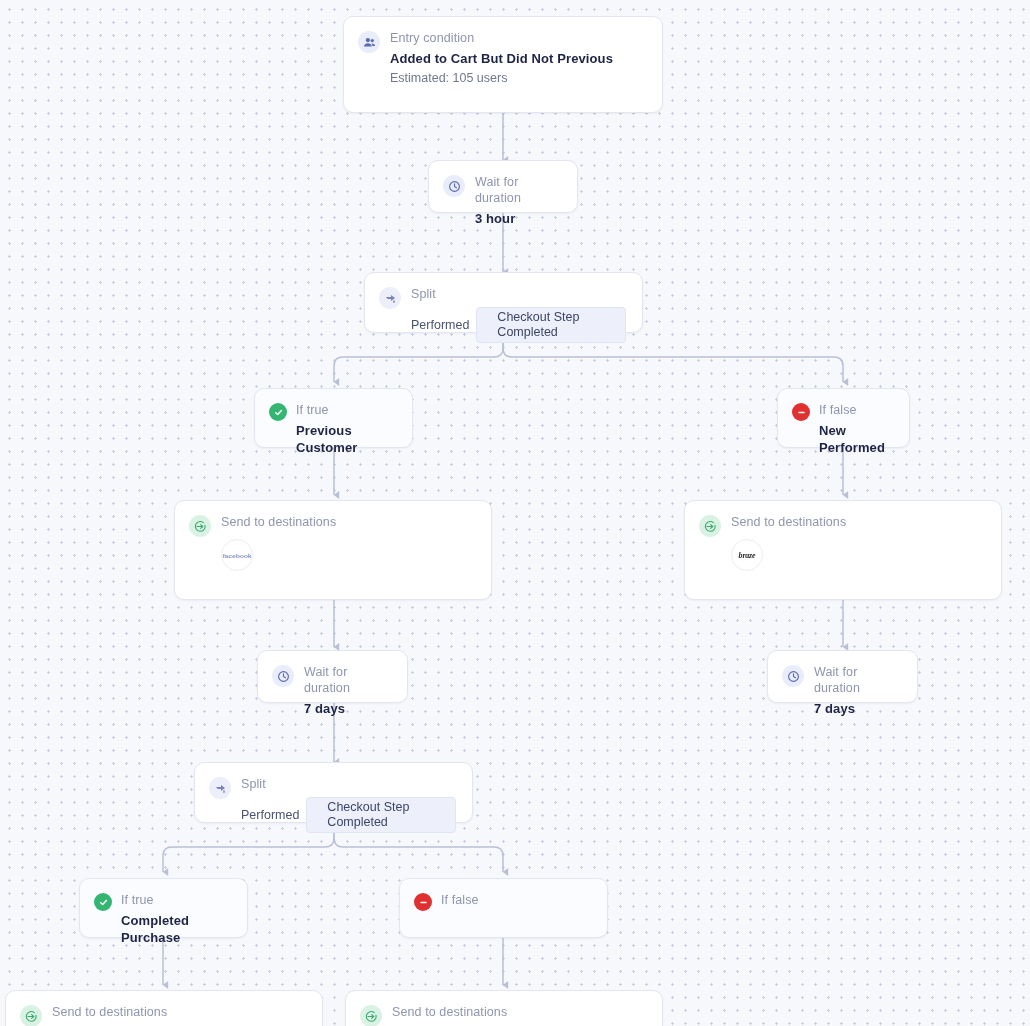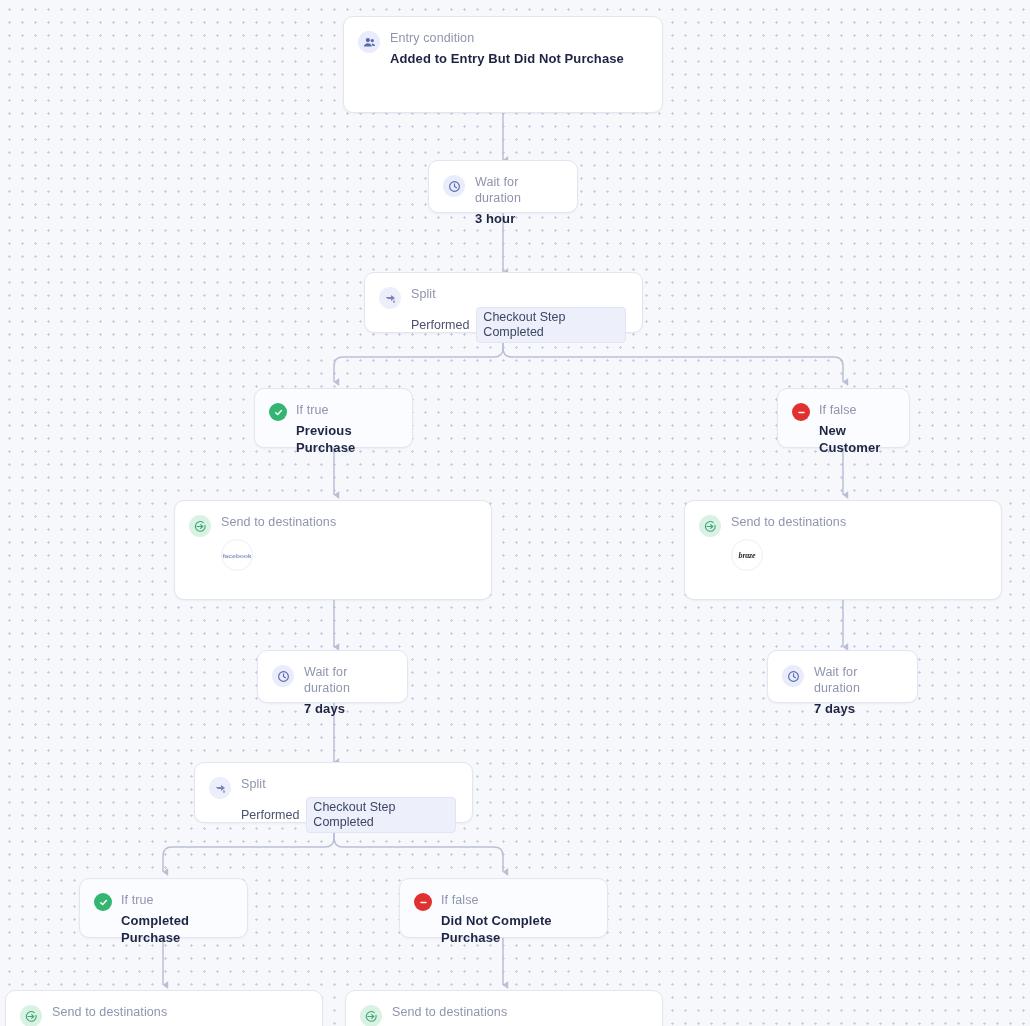--- a/index.html
+++ b/index.html
@@ -38,21 +38,21 @@
   .ico.badge{width:18px;height:18px;flex:0 0 18px;border-radius:50%;margin-right:9px;margin-top:1px;}
   .ico.badge.true{background:#34b572;}
   .ico.badge.false{background:#e03030;}
 
   .kicker{font-size:12.5px;color:#8e95ad;line-height:16px;letter-spacing:.1px;}
   .title{font-size:13px;color:#1e2444;font-weight:bold;line-height:17px;margin-top:4px;letter-spacing:.1px;}
   .sub{font-size:12.5px;color:#70778f;line-height:17px;margin-top:3px;}
   .cond{font-size:12.5px;color:#4a5270;line-height:17px;margin-top:5px;display:flex;align-items:center;gap:7px;}
   .pill{
     background:#edf0fb;border:1px solid #e0e5f5;border-radius:4px;
-    padding:2px 6px;font-size:12.5px;color:#3c4564;line-height:15px;
+    padding:2px 20px;font-size:12.5px;color:#3c4564;line-height:15px;
   }
   .logos{display:flex;gap:7px;margin-top:9px;}
   .logo{
     width:30px;height:30px;border-radius:50%;
     background:#ffffff;border:1px solid #eceef5;
     display:flex;align-items:center;justify-content:center;overflow:hidden;text-align:center;
   }
   .logo .mark{font-size:7px;font-weight:bold;letter-spacing:-.2px;}
   .logo .mark.fb{color:#8d9ac4;font-family:"Liberation Sans",sans-serif;transform:scaleY(.8);}
   .logo .mark.braze{color:#2b2b2b;font-family:"Liberation Serif",serif;font-style:italic;font-size:8px;}
@@ -110,21 +110,22 @@
       <span class="ico people">
         <svg width="13" height="13" viewBox="0 0 16 16" fill="#5b6ab0">
           <circle cx="6" cy="5" r="2.6"></circle>
             <circle cx="11.4" cy="5.6" r="2"></circle>
           <path d="M1.2 13c0-2.4 2.2-4 4.8-4s4.8 1.6 4.8 4z"></path>
           <path d="M11 9.2c2 0 3.8 1.3 3.8 3.2h-3.2c0-1.2-.4-2.3-1.1-3.1z"></path>
         </svg>
       </span>
       <div style="flex:1;">
         <div class="kicker">Entry condition</div>
-        <div class="title">Added to Entry But Did Not Purchase</div>
+        <div class="title">Added to Cart But Did Not Previous</div>
+        <div class="sub">Estimated: 105 users</div>
       </div>
     </div>
   </div>
 
   <div class="node pad" style="left:428px;top:126px;width:150px;height:53px;">
     <div class="row">
       <span class="ico clock">
         <svg width="13" height="13" viewBox="0 0 16 16" fill="none" stroke="#5b6ab0" stroke-width="1.4">
           <circle cx="8" cy="8" r="6"></circle>
             <path d="M8 4.6V8l2.4 1.6" stroke-linecap="round"></path>
@@ -157,35 +158,35 @@
 
   <div class="node branch pad" style="left:254px;top:354px;width:159px;height:60px;">
     <div class="row">
       <span class="ico badge true">
         <svg width="11" height="11" viewBox="0 0 16 16" fill="none" stroke="#fff" stroke-width="2.2" stroke-linecap="round" stroke-linejoin="round">
           <path d="M4 8.4 L6.8 11 L12.2 5.2"></path>
         </svg>
       </span>
       <div style="flex:1;">
         <div class="kicker">If true</div>
-        <div class="title">Previous Purchase</div>
+        <div class="title">Previous Customer</div>
       </div>
     </div>
   </div>
 
   <div class="node branch pad" style="left:777px;top:354px;width:133px;height:60px;">
     <div class="row">
       <span class="ico badge false">
         <svg width="11" height="11" viewBox="0 0 16 16" stroke="#fff" stroke-width="2.2" stroke-linecap="round">
           <path d="M4.4 8 L11.6 8"></path>
         </svg>
       </span>
       <div style="flex:1;">
         <div class="kicker">If false</div>
-        <div class="title">New Customer</div>
+        <div class="title">New Performed</div>
       </div>
     </div>
   </div>
 
   <div class="node pad" style="left:174px;top:466px;width:318px;height:100px;">
     <div class="row">
       <span class="ico send">
         <svg width="13" height="13" viewBox="0 0 16 16" fill="none" stroke="#3da873" stroke-width="1.4" stroke-linecap="round" stroke-linejoin="round">
           <path d="M11.4 3.2a6 6 0 1 0 2.1 3.3"></path>
           <path d="M3.6 8 L10.4 8 M8.2 5.6 L10.8 8 L8.2 10.4"></path>
@@ -285,21 +286,20 @@
 
   <div class="node branch pad" style="left:399px;top:844px;width:209px;height:60px;">
     <div class="row">
       <span class="ico badge false">
         <svg width="11" height="11" viewBox="0 0 16 16" stroke="#fff" stroke-width="2.2" stroke-linecap="round">
           <path d="M4.4 8 L11.6 8"></path>
         </svg>
       </span>
       <div style="flex:1;">
         <div class="kicker">If false</div>
-        <div class="title">Did Not Complete Purchase</div>
       </div>
     </div>
   </div>
 
   <div class="node pad" style="left:5px;top:956px;width:318px;height:100px;">
     <div class="row">
       <span class="ico send">
         <svg width="13" height="13" viewBox="0 0 16 16" fill="none" stroke="#3da873" stroke-width="1.4" stroke-linecap="round" stroke-linejoin="round">
           <path d="M11.4 3.2a6 6 0 1 0 2.1 3.3"></path>
           <path d="M3.6 8 L10.4 8 M8.2 5.6 L10.8 8 L8.2 10.4"></path>

